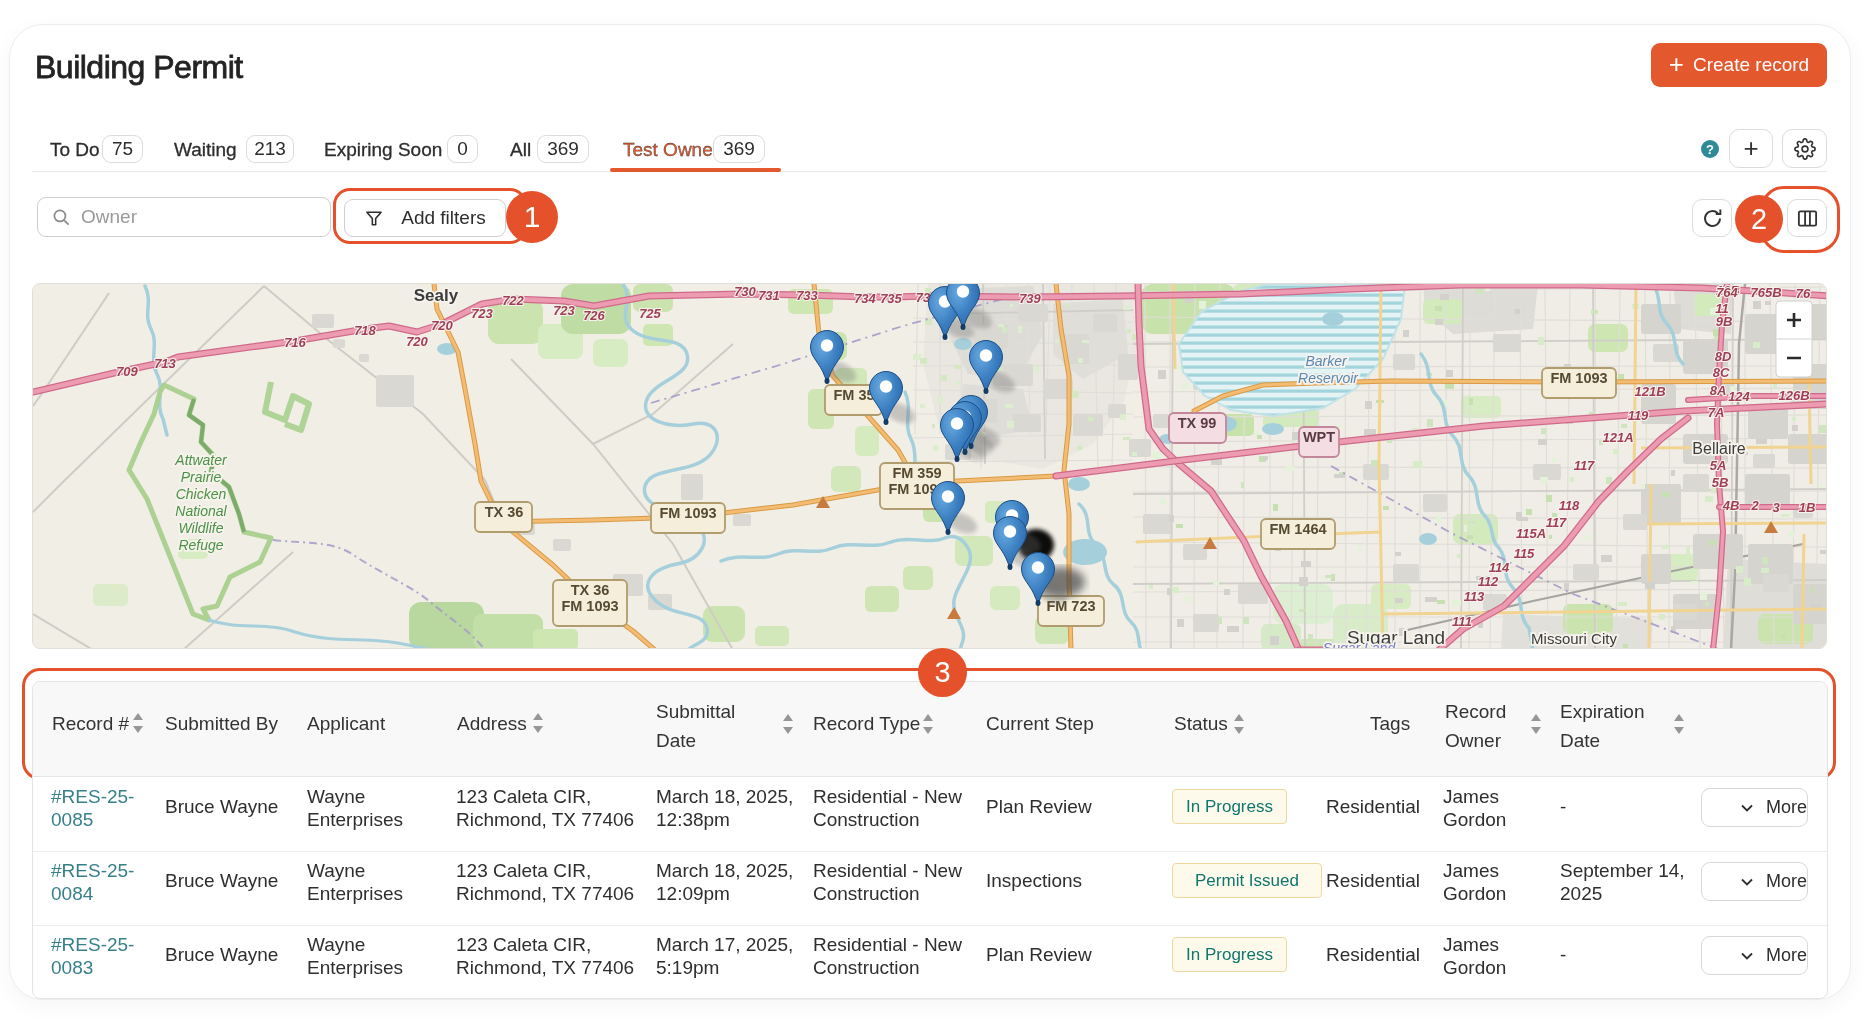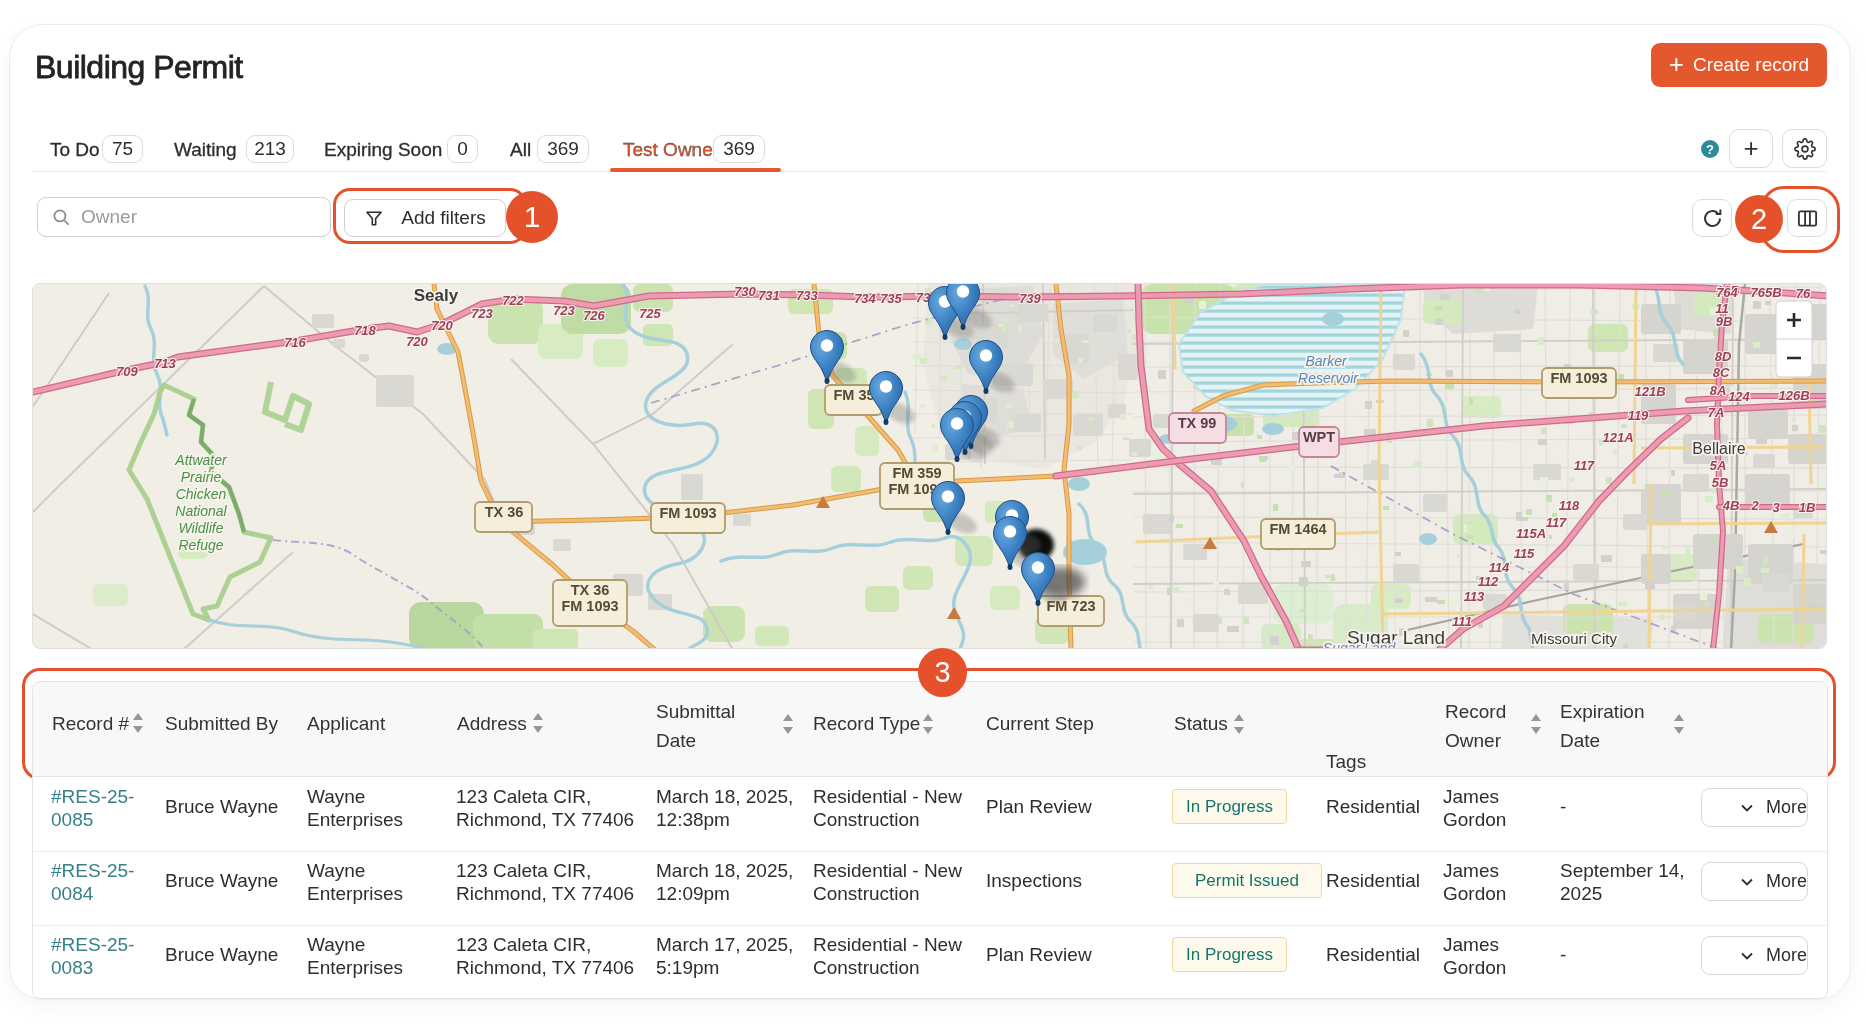--- a/index.html
+++ b/index.html
@@ -758,21 +758,21 @@
   <div id="tbl" class="abs">
     <div id="thead">
       <div class="th" style="left:19px; top:27px;">Record #</div>
       <div class="th" style="left:132px; top:27px;">Submitted By</div>
       <div class="th" style="left:274px; top:27px;">Applicant</div>
       <div class="th" style="left:424px; top:27px;">Address</div>
       <div class="th" style="left:623px; top:15px;">Submittal<br>Date</div>
       <div class="th" style="left:780px; top:27px;">Record Type</div>
       <div class="th" style="left:953px; top:27px;">Current Step</div>
       <div class="th" style="left:1141px; top:27px;">Status</div>
-      <div class="th" style="left:1293px; top:27px;margin-top:38px;">Tags</div>
+      <div class="th" style="left:1337px; top:27px;">Tags</div>
       <div class="th" style="left:1412px; top:15px;">Record<br>Owner</div>
       <div class="th" style="left:1527px; top:15px;">Expiration<br>Date</div>
       <svg class="sortg" style="left:99px; top:30px;" viewBox="0 0 12 22">
           <path d="M6 1 L11 8 L1 8 Z M1 14 L11 14 L6 21 Z" fill="#969696"></path>
         </svg>
       <svg class="sortg" style="left:499px; top:30px;" viewBox="0 0 12 22">
           <path d="M6 1 L11 8 L1 8 Z M1 14 L11 14 L6 21 Z" fill="#969696"></path>
         </svg>
       <svg class="sortg" style="left:749px; top:31px;" viewBox="0 0 12 22">
           <path d="M6 1 L11 8 L1 8 Z M1 14 L11 14 L6 21 Z" fill="#969696"></path>

